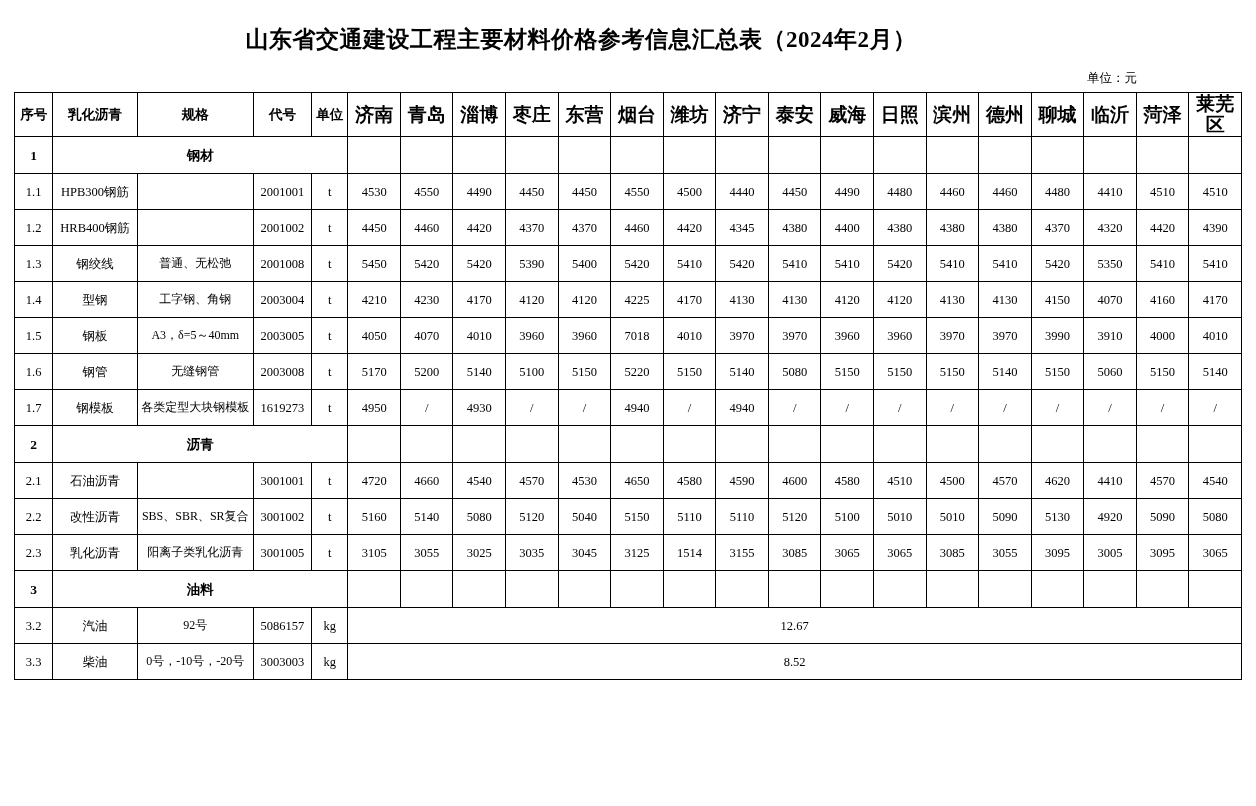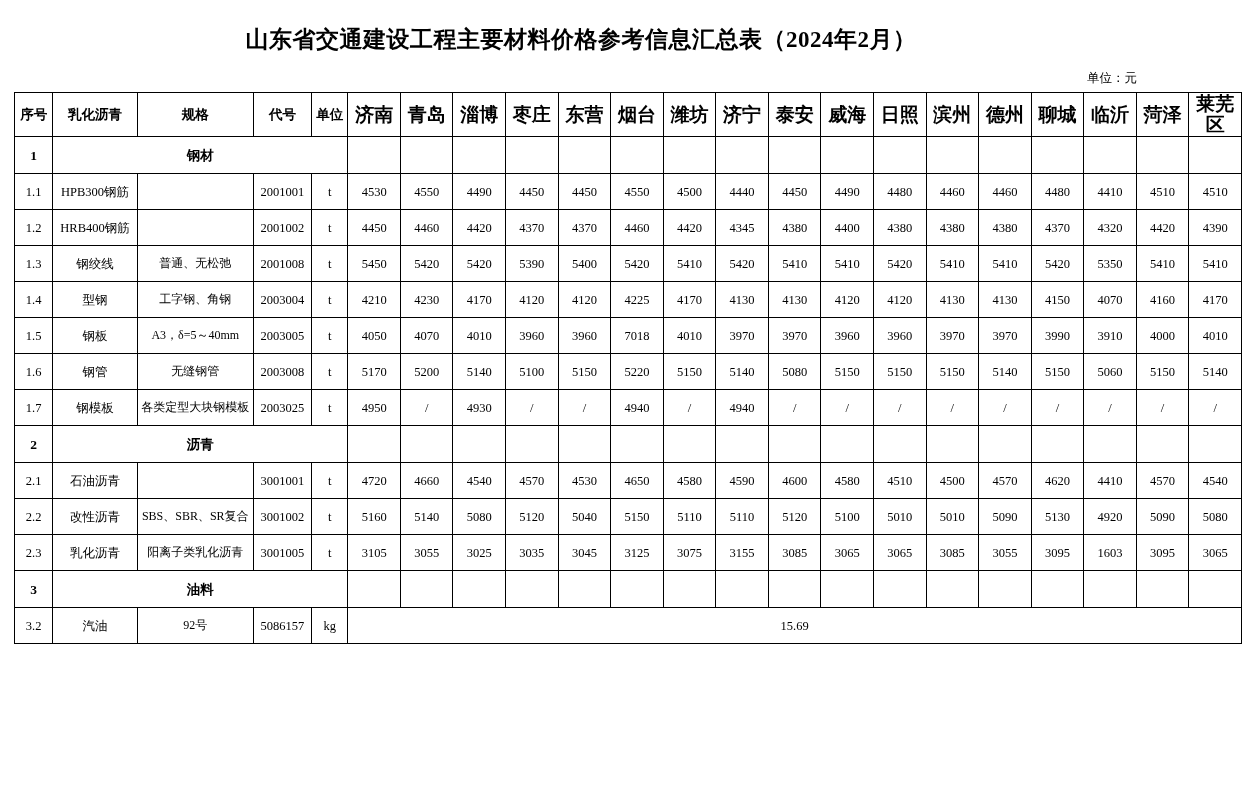--- a/index.html
+++ b/index.html
@@ -318,21 +318,21 @@
             <td class="val-col">5140</td>
             <td class="val-col">5150</td>
             <td class="val-col">5060</td>
             <td class="val-col">5150</td>
             <td class="val-col">5140</td>
           </tr>
           <tr class="data-row">
             <td class="num-col">1.7</td>
             <td class="name-col">钢模板</td>
             <td class="spec-col">各类定型大块钢模板</td>
-            <td class="code-col">2003025</td>
+            <td class="code-col">1619273</td>
             <td class="unit-col">t</td>
             <td class="val-col">4950</td>
             <td class="val-col">/</td>
             <td class="val-col">4930</td>
             <td class="val-col">/</td>
             <td class="val-col">/</td>
             <td class="val-col">4940</td>
             <td class="val-col">/</td>
             <td class="val-col">4940</td>
             <td class="val-col">/</td>
@@ -419,29 +419,29 @@
             <td class="name-col">乳化沥青</td>
             <td class="spec-col">阳离子类乳化沥青</td>
             <td class="code-col">3001005</td>
             <td class="unit-col">t</td>
             <td class="val-col">3105</td>
             <td class="val-col">3055</td>
             <td class="val-col">3025</td>
             <td class="val-col">3035</td>
             <td class="val-col">3045</td>
             <td class="val-col">3125</td>
-            <td class="val-col">3075</td>
+            <td class="val-col">1514</td>
             <td class="val-col">3155</td>
             <td class="val-col">3085</td>
             <td class="val-col">3065</td>
             <td class="val-col">3065</td>
             <td class="val-col">3085</td>
             <td class="val-col">3055</td>
             <td class="val-col">3095</td>
-            <td class="val-col">1603</td>
+            <td class="val-col">3005</td>
             <td class="val-col">3095</td>
             <td class="val-col">3065</td>
           </tr>
           <tr class="cat-row">
             <td class="cat-no">3</td>
             <td class="cat-name" colspan="4">油料</td>
             <td class="empty-cell"></td>
             <td class="empty-cell"></td>
             <td class="empty-cell"></td>
             <td class="empty-cell"></td>
@@ -458,19 +458,27 @@
             <td class="empty-cell"></td>
             <td class="empty-cell"></td>
             <td class="empty-cell"></td>
           </tr>
           <tr class="data-row">
             <td class="num-col">3.2</td>
             <td class="name-col">汽油</td>
             <td class="spec-col">92号</td>
             <td class="code-col">5086157</td>
             <td class="unit-col">kg</td>
-            <td class="merged-val" colspan="17">15.69</td>
+            <td class="merged-val" colspan="17">12.67</td>
+          </tr>
+          <tr class="data-row">
+            <td class="num-col">3.3</td>
+            <td class="name-col">柴油</td>
+            <td class="spec-col">0号，-10号，-20号</td>
+            <td class="code-col">3003003</td>
+            <td class="unit-col">kg</td>
+            <td class="merged-val" colspan="17">8.52</td>
           </tr>
         </tbody>
     </table>
   </div>
 
 </div>
 
 </body></html>

